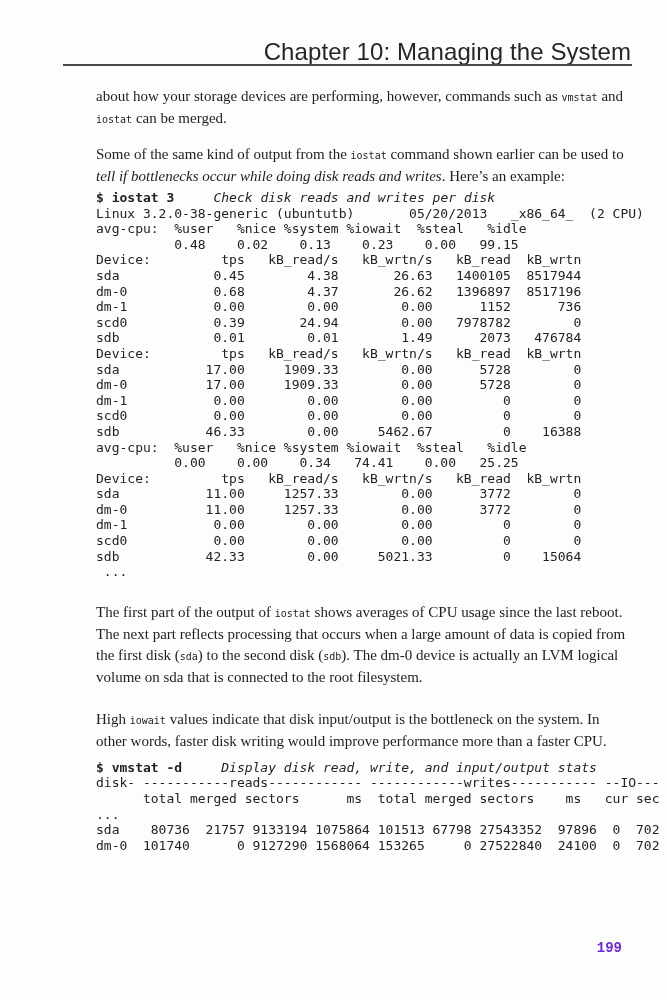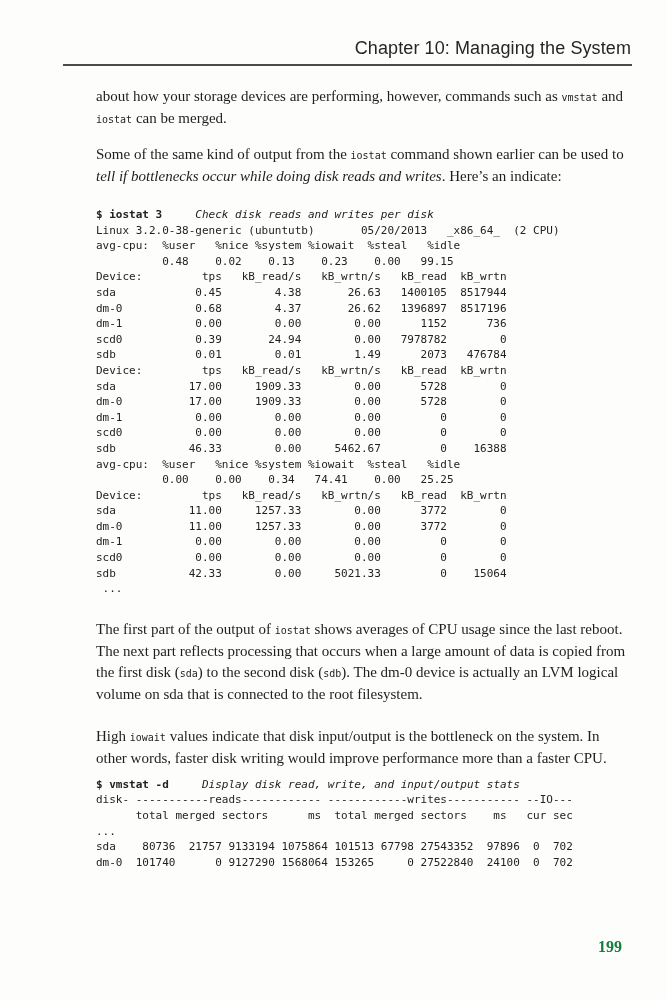--- a/index.html
+++ b/index.html
@@ -3,21 +3,21 @@
 <meta charset="utf-8">
 <style>
   html,body { margin:0; padding:0; background:#fdfdfc; }
   .page {
     position:relative; width:667px; height:1000px; background:#fdfdfc;
     font-family:"Liberation Serif", serif; color:#1e1e1e; overflow:hidden;
     box-sizing:border-box;
   }
   .chapter-header {
     position:absolute; top:38px; right:36px;
-    font-family:"Liberation Sans", sans-serif; font-size:18px; font-weight:400;
+    font-family:"Liberation Sans", sans-serif; font-size:24px; font-weight:400;
     color:#262626; letter-spacing:0.1px;
   }
   .header-rule {
     position:absolute; top:64px; left:63px; right:35px; height:0;
     border-top:2px solid #4b4b4b;
   }
   .content { position:absolute; left:96px; top:86px; width:530px; }
   .para {
     margin:0; font-size:15px; line-height:21px; color:#1e1e1e;
     text-align:left;
@@ -25,47 +25,47 @@
   .mt14 { margin-top:14px; }
   .mt10 { margin-top:22px; }
   .mt9  { margin-top:21px; }
   .mt7  { margin-top:7px; }
   .seg, .seg-b, .seg-i, .seg-bi { }
   .seg-bi { font-weight:normal; font-style:italic; }
   .para .seg-mono {
     font-family:"DejaVu Sans Mono", monospace; font-size:10px; color:#222;
   }
   .code {
-    margin:20px 0 0 0; font-family:"DejaVu Sans Mono", monospace;
-    font-size:11px; line-height:15.6px; color:#222;
+    margin:3px 0 0 0; font-family:"DejaVu Sans Mono", monospace;
+    font-size:13px; line-height:15.6px; color:#222;
   }
   .code.mt8 { margin-top:8px; }
   .code-line { white-space:pre; }
   .code .seg-b { font-weight:bold; }
   .code .seg-i { font-style:italic; }
   .page-number {
     position:absolute; right:45px; bottom:44px;
-    font-family:Liberation Serif, serif; font-size:16px; font-weight:700;
-    color:#15803d;
+    font-family:Liberation Mono, monospace; font-size:14px; font-weight:700;
+    color:#6d28d9;
   }
 </style>
 </head>
 <body>
 
 <div class="page">
 
   <div class="chapter-header">Chapter 10: Managing the System</div>
 
   <div class="header-rule"></div>
 
   <div class="content">
 
     <p class="para"><span class="seg">about how your storage devices are performing, however, commands such as </span><span class="seg-mono">vmstat</span><span class="seg"> and </span><span class="seg-mono">iostat</span><span class="seg"> can be merged.</span></p>
 
-    <p class="para mt14"><span class="seg">Some of the same kind of output from the </span><span class="seg-mono">iostat</span><span class="seg"> command shown earlier can be used to </span><span class="seg-bi">tell if bottlenecks occur while doing disk reads and writes</span><span class="seg">. Here’s an indicate:</span></p>
+    <p class="para mt14"><span class="seg">Some of the same kind of output from the </span><span class="seg-mono">iostat</span><span class="seg"> command shown earlier can be used to </span><span class="seg-bi">tell if bottlenecks occur while doing disk reads and writes</span><span class="seg">. Here’s an example:</span></p>
 
     <pre class="code"><div class="code-line"><span class="seg-b">$ iostat 3</span><span class="seg">     </span><span class="seg-i">Check disk reads and writes per disk</span></div><div class="code-line"><span class="seg">Linux 3.2.0-38-generic (ubuntutb)       05/20/2013   _x86_64_  (2 CPU)</span></div><div class="code-line"><span class="seg">avg-cpu:  %user   %nice %system %iowait  %steal   %idle</span></div><div class="code-line"><span class="seg">          0.48    0.02    0.13    0.23    0.00   99.15</span></div><div class="code-line"><span class="seg">Device:         tps   kB_read/s   kB_wrtn/s   kB_read  kB_wrtn</span></div><div class="code-line"><span class="seg">sda            0.45        4.38       26.63   1400105  8517944</span></div><div class="code-line"><span class="seg">dm-0           0.68        4.37       26.62   1396897  8517196</span></div><div class="code-line"><span class="seg">dm-1           0.00        0.00        0.00      1152      736</span></div><div class="code-line"><span class="seg">scd0           0.39       24.94        0.00   7978782        0</span></div><div class="code-line"><span class="seg">sdb            0.01        0.01        1.49      2073   476784</span></div><div class="code-line"><span class="seg">Device:         tps   kB_read/s   kB_wrtn/s   kB_read  kB_wrtn</span></div><div class="code-line"><span class="seg">sda           17.00     1909.33        0.00      5728        0</span></div><div class="code-line"><span class="seg">dm-0          17.00     1909.33        0.00      5728        0</span></div><div class="code-line"><span class="seg">dm-1           0.00        0.00        0.00         0        0</span></div><div class="code-line"><span class="seg">scd0           0.00        0.00        0.00         0        0</span></div><div class="code-line"><span class="seg">sdb           46.33        0.00     5462.67         0    16388</span></div><div class="code-line"><span class="seg">avg-cpu:  %user   %nice %system %iowait  %steal   %idle</span></div><div class="code-line"><span class="seg">          0.00    0.00    0.34   74.41    0.00   25.25</span></div><div class="code-line"><span class="seg">Device:         tps   kB_read/s   kB_wrtn/s   kB_read  kB_wrtn</span></div><div class="code-line"><span class="seg">sda           11.00     1257.33        0.00      3772        0</span></div><div class="code-line"><span class="seg">dm-0          11.00     1257.33        0.00      3772        0</span></div><div class="code-line"><span class="seg">dm-1           0.00        0.00        0.00         0        0</span></div><div class="code-line"><span class="seg">scd0           0.00        0.00        0.00         0        0</span></div><div class="code-line"><span class="seg">sdb           42.33        0.00     5021.33         0    15064</span></div><div class="code-line"><span class="seg"> ...</span></div></pre>
 
     <p class="para mt10"><span class="seg">The first part of the output of </span><span class="seg-mono">iostat</span><span class="seg"> shows averages of CPU usage since the last reboot. The next part reflects processing that occurs when a large amount of data is copied from the first disk (</span><span class="seg-mono">sda</span><span class="seg">) to the second disk (</span><span class="seg-mono">sdb</span><span class="seg">). The dm-0 device is actually an LVM logical volume on sda that is connected to the root filesystem.</span></p>
 
     <p class="para mt9"><span class="seg">High </span><span class="seg-mono">iowait</span><span class="seg"> values indicate that disk input/output is the bottleneck on the system. In other words, faster disk writing would improve performance more than a faster CPU.</span></p>
 
 
     <pre class="code mt8"><div class="code-line"><span class="seg-b">$ vmstat -d</span><span class="seg">     </span><span class="seg-i">Display disk read, write, and input/output stats</span></div><div class="code-line"><span class="seg">disk- -----------reads------------ ------------writes----------- --IO---</span></div><div class="code-line"><span class="seg">      total merged sectors      ms  total merged sectors    ms   cur sec</span></div><div class="code-line"><span class="seg">...</span></div><div class="code-line"><span class="seg">sda    80736  21757 9133194 1075864 101513 67798 27543352  97896  0  702</span></div><div class="code-line"><span class="seg">dm-0  101740      0 9127290 1568064 153265     0 27522840  24100  0  702</span></div></pre>
 

